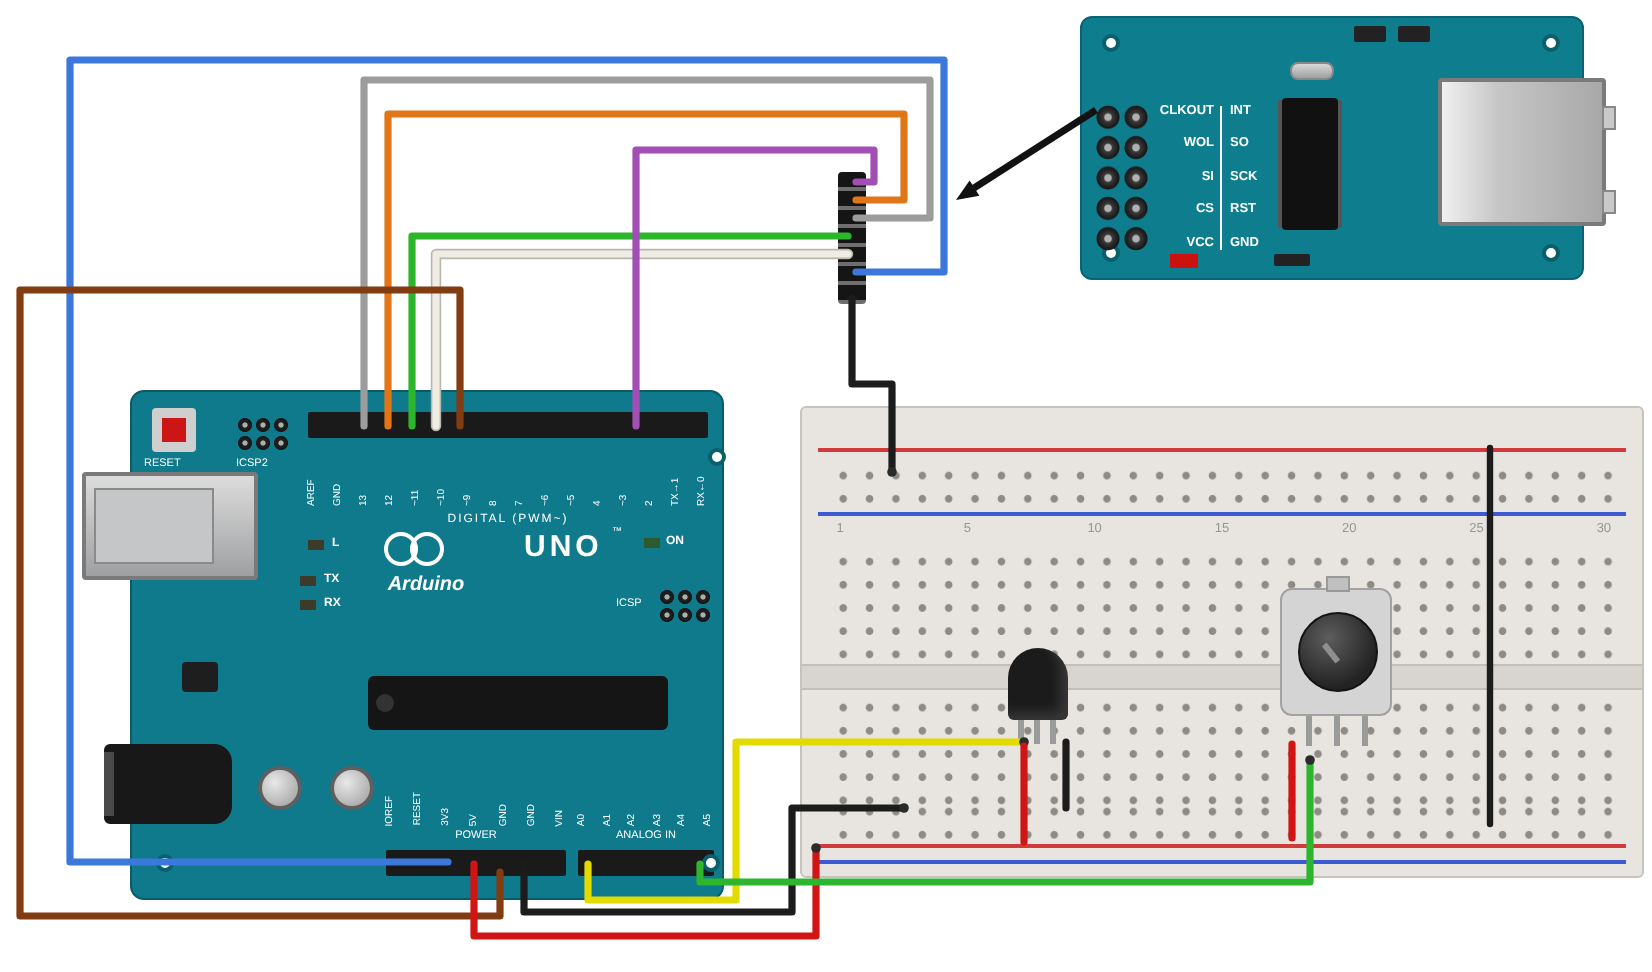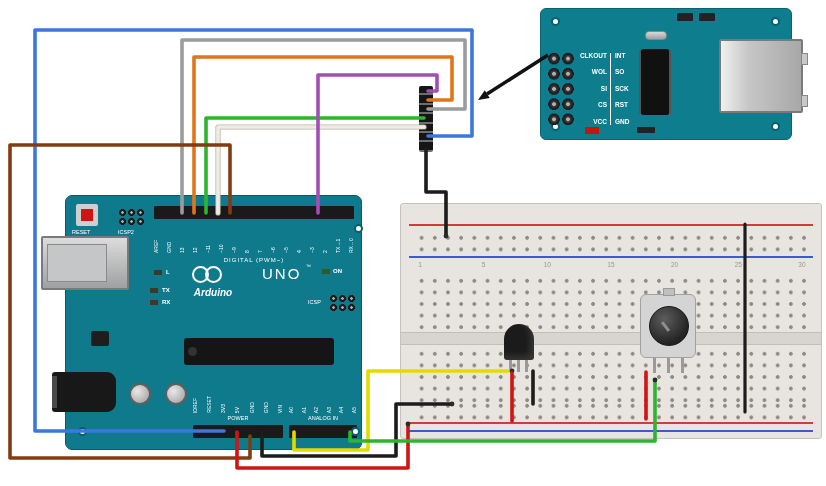--- a/index.html
+++ b/index.html
@@ -163,21 +163,21 @@
     <div class="led" style="left:84px;top:92px"></div>
     <span class="lbl" style="left:96px;top:91px;font-size:6px;font-weight:bold">TX</span>
     <div class="led" style="left:84px;top:104px"></div>
     <span class="lbl" style="left:96px;top:103px;font-size:6px;font-weight:bold">RX</span>
 
     <div id="logo">
       <div class="c"></div>
       <div class="c"></div>
     </div>
     <span class="lbl" style="left:118px;top:92px;width:58px;text-align:center;font-size:10px;font-weight:bold;font-style:italic">Arduino</span>
-    <span class="lbl" style="left:196px;top:70px;font-size:15px;font-weight:normal;letter-spacing:2px">UNO</span>
+    <span class="lbl" style="left:196px;top:70px;font-size:15px;font-weight:bold;letter-spacing:2px">UNO</span>
     <span class="lbl" style="left:240px;top:68px;font-size:5px">™</span>
 
     <div class="led on" style="left:256px;top:73px"></div>
     <span class="lbl" style="left:267px;top:72px;font-size:6px;font-weight:bold">ON</span>
 
     <span class="lbl" style="left:242px;top:104px;font-size:5.5px">ICSP</span>
     <div class="dotgrid" style="left:263px;top:98px;width:27px;height:18px"></div>
 
     <div id="chip">
         <div class="notch"></div>

